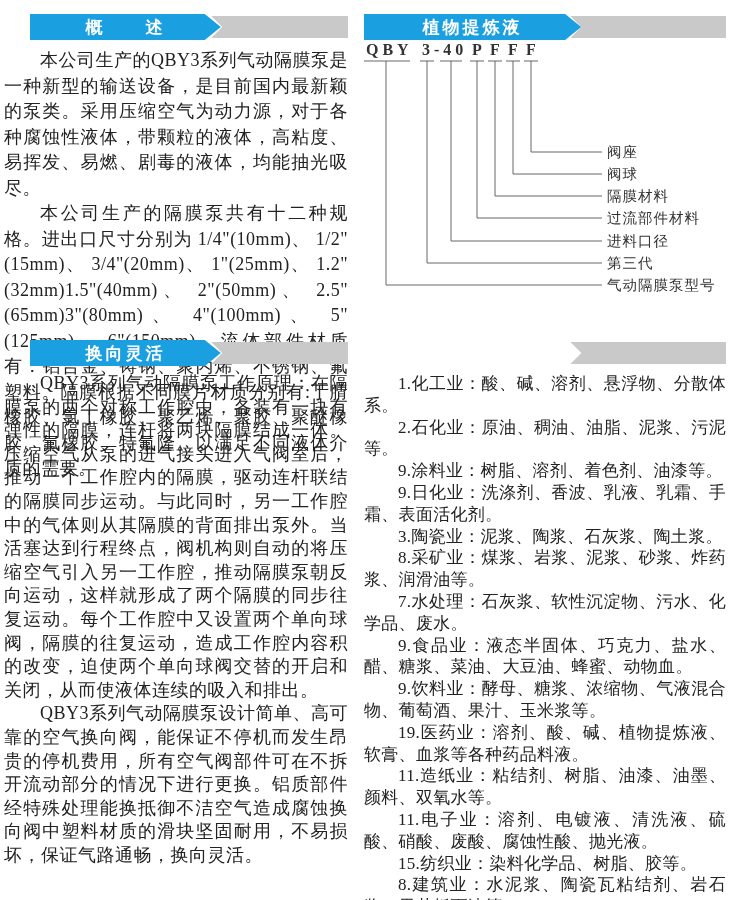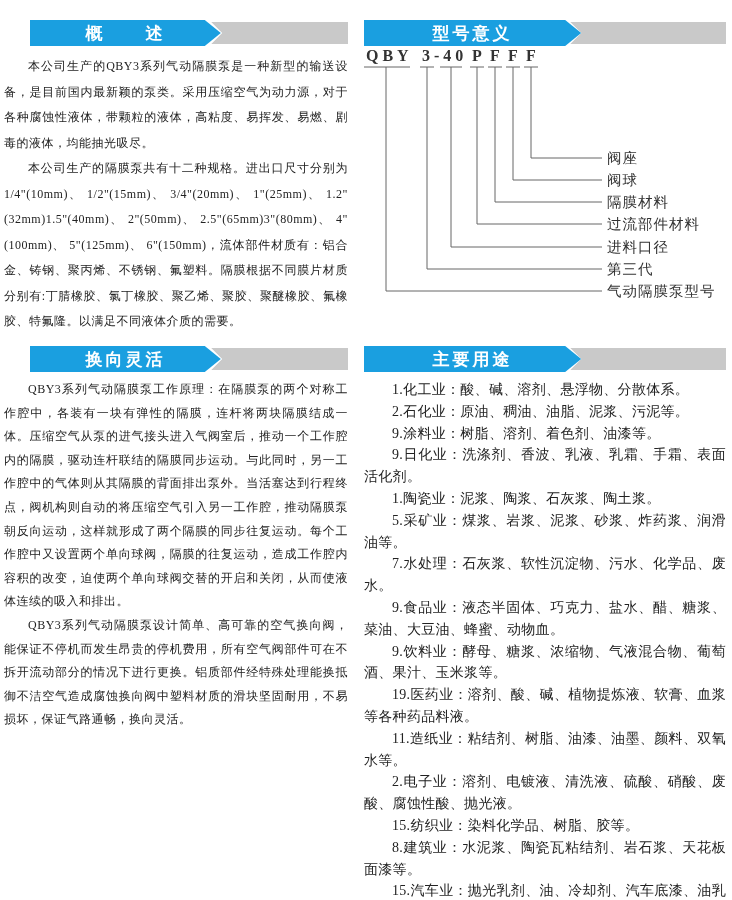--- a/index.html
+++ b/index.html
@@ -5,21 +5,21 @@
   * { margin: 0; padding: 0; box-sizing: border-box; }
   html, body { background: #ffffff; }
   body {
     width: 732px; height: 900px;
     font-family: "Liberation Serif", "DejaVu Serif", serif;
     color: #222222;
     overflow: hidden;
   }
   .page {
     width: 732px; height: 900px;
-    padding: 20px 2px 0 4px;
+    padding: 14px 2px 0 4px;
     display: flex;
   }
   .col-left  { width: 350px; padding-right: 6px; }
   .col-right { width: 372px; padding-left: 10px; }
 
   
   .banner { position: relative; height: 26px; }
   .banner.indented { margin-left: 26px; }
   .banner-gray {
     position: absolute; left: 57%; right: 0; top: 2px; bottom: 2px;
@@ -30,32 +30,32 @@
     position: absolute; left: 0; width: 60%; top: 0; bottom: 0;
     background: #1a9fe0;
     clip-path: polygon(0 0, calc(100% - 16px) 0, 100% 50%, calc(100% - 16px) 100%, 0 100%);
     display: flex; align-items: center; justify-content: center;
     color: #ffffff; font-weight: bold; font-size: 17px; letter-spacing: 3px;
     font-family: "Liberation Sans", "DejaVu Sans", sans-serif;
   }
 
   
   .para {
-    font-size: 12px; text-align: justify; text-indent: 2em;
+    font-size: 18px; text-align: justify; text-indent: 2em;
     letter-spacing: 0.5px;
   }
   .overview-text .para  { line-height: 25.5px; }
   .principle-text .para { line-height: 23.6px; }
   .section-top { height: 326px; }
   .overview-text  { margin-top: 8px; }
   .principle-text { margin-top: 6px; }
 
   .uses-list { margin-top: 7px; }
   .uses-item {
-    font-size: 14px; text-align: justify; text-indent: 2em;
+    font-size: 17px; text-align: justify; text-indent: 2em;
     line-height: 21.8px; letter-spacing: 0.3px;
   }
 
   
   .model-diagram { }
   .model-diagram svg { display: block; }
   .svg-code {
     font-family: "Liberation Serif", "DejaVu Serif", serif;
     font-size: 16px; font-weight: bold; fill: #333333; letter-spacing: 4px;
   }
@@ -99,21 +99,21 @@
     </div>
 
   </div>
 
   <div class="col-right">
 
     <div class="section-top">
       <div class="banner">
         <div class="banner-gray"></div>
         <div class="banner-blue">
-          <span>型号意义</span>
+          <span>植物提炼液</span>
         </div>
       </div>
 
       <div class="model-diagram">
         <svg width="362" height="266" viewBox="0 0 362 266">
 
           <text class="svg-code" x="2" y="15">QBY</text>
           <text class="svg-code" x="58" y="15">3-40</text>
           <text class="svg-code" x="108" y="15">P</text>
           <text class="svg-code" x="126" y="15">F</text>
@@ -147,37 +147,34 @@
           <text class="svg-label" x="243" y="206">进料口径</text>
           <text class="svg-label" x="243" y="228">第三代</text>
           <text class="svg-label" x="243" y="250">气动隔膜泵型号</text>
         </svg>
       </div>
     </div>
 
     <div>
       <div class="banner">
         <div class="banner-gray"></div>
-        <div class="banner-blue">
-          <span>主要用途</span>
-        </div>
       </div>
       <div class="uses-list">
         <p class="uses-item">1.化工业：酸、碱、溶剂、悬浮物、分散体系。</p>
         <p class="uses-item">2.石化业：原油、稠油、油脂、泥浆、污泥等。</p>
         <p class="uses-item">9.涂料业：树脂、溶剂、着色剂、油漆等。</p>
         <p class="uses-item">9.日化业：洗涤剂、香波、乳液、乳霜、手霜、表面活化剂。</p>
-        <p class="uses-item">1.陶瓷业：泥浆、陶浆、石灰浆、陶土浆。</p>
-        <p class="uses-item">5.采矿业：煤浆、岩浆、泥浆、砂浆、炸药浆、润滑油等。</p>
+        <p class="uses-item">3.陶瓷业：泥浆、陶浆、石灰浆、陶土浆。</p>
+        <p class="uses-item">8.采矿业：煤浆、岩浆、泥浆、砂浆、炸药浆、润滑油等。</p>
         <p class="uses-item">7.水处理：石灰浆、软性沉淀物、污水、化学品、废水。</p>
         <p class="uses-item">9.食品业：液态半固体、巧克力、盐水、醋、糖浆、菜油、大豆油、蜂蜜、动物血。</p>
         <p class="uses-item">9.饮料业：酵母、糖浆、浓缩物、气液混合物、葡萄酒、果汁、玉米浆等。</p>
         <p class="uses-item">19.医药业：溶剂、酸、碱、植物提炼液、软膏、血浆等各种药品料液。</p>
         <p class="uses-item">11.造纸业：粘结剂、树脂、油漆、油墨、颜料、双氧水等。</p>
-        <p class="uses-item">2.电子业：溶剂、电镀液、清洗液、硫酸、硝酸、废酸、腐蚀性酸、抛光液。</p>
+        <p class="uses-item">11.电子业：溶剂、电镀液、清洗液、硫酸、硝酸、废酸、腐蚀性酸、抛光液。</p>
         <p class="uses-item">15.纺织业：染料化学品、树脂、胶等。</p>
         <p class="uses-item">8.建筑业：水泥浆、陶瓷瓦粘结剂、岩石浆、天花板面漆等。</p>
         <p class="uses-item">15.汽车业：抛光乳剂、油、冷却剂、汽车底漆、油乳漆、清漆、清检添加剂、脱脂液、油漆等。</p>
 
       </div>
     </div>
 
   </div>
 </div>
 

